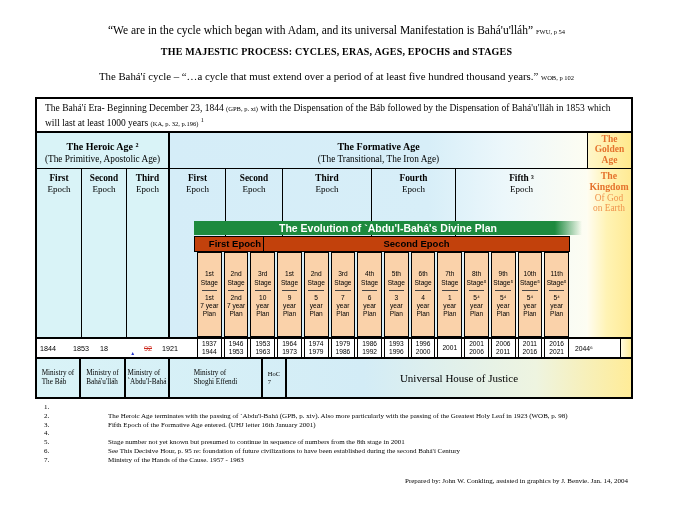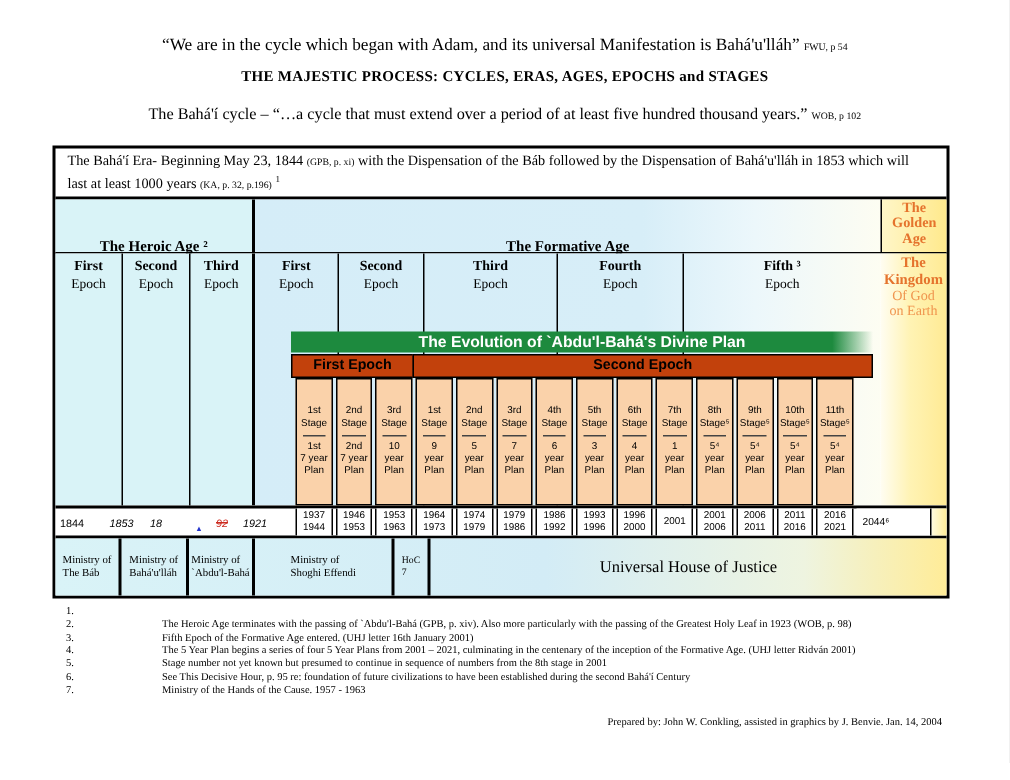--- a/index.html
+++ b/index.html
@@ -18,21 +18,21 @@
   .row{position:absolute;left:0;right:0;box-sizing:border-box;}
   .row-era{top:0;height:34px;border-bottom:2px solid #000;padding:3px 14px 0 8px;font-size:9.5px;line-height:1.45;}
   .row-era .ref{font-size:6.5px;}
   .row-era sup{font-size:6px;}
   .row-ages{top:34px;height:36px;border-bottom:1px solid #000;}
   .row-epochs{top:70px;height:168px;}
   .row-years{top:238px;height:22px;border-top:2px solid #000;border-bottom:2px solid #000;background:#fff;}
   .row-ministry{top:260px;height:38px;
      background:linear-gradient(90deg,#d9f3f7 0%,#d3ecf6 55%,#eef4e0 84%,#ffec98 100%);}
   
-  .hdr{position:absolute;top:0;bottom:0;box-sizing:border-box;text-align:center;padding-top:21px;}
+  .hdr{position:absolute;top:0;bottom:0;box-sizing:border-box;text-align:center;padding-top:3px;}
   .heroic-hdr{left:0;width:133px;background:#d9f3f7;border-right:2px solid #000;}
   .formative-hdr{left:133px;width:417px;
      background:linear-gradient(90deg,#d5edf8 0%,#d7eef8 62%,#ecf7fb 80%,#fdfdf2 100%);font-family:Liberation Serif, serif;}
   .golden-hdr{left:550px;right:0;border-left:1px solid #000;
      background:linear-gradient(90deg,#fff6c8 0%,#ffe98c 100%);
      font-weight:bold;font-size:9.5px;line-height:1.08;color:#e5732d;white-space:pre-line;padding-top:1px;}
   .age-title{font-weight:bold;font-size:10px;line-height:1.15;}
   .age-sub{font-size:9.3px;line-height:1.15;}
   
   .heroic-bg{position:absolute;left:0;top:0;bottom:0;width:133px;background:#d9f3f7;border-right:2px solid #000;box-sizing:border-box;}
@@ -47,36 +47,36 @@
   .ep-bl{border-left:1px solid #000;}
   .ep-name{display:block;font-weight:bold;font-size:9.3px;line-height:1.15;}
   .ep-word{display:block;font-size:9px;line-height:1.15;}
   
   .plan-title{position:absolute;left:157px;width:388px;top:52px;height:14px;z-index:2;
      background:linear-gradient(90deg,#1d8a3e 0%,#1d8a3e 93%,rgba(29,138,62,0) 100%);
      color:#fff;font:bold 10.5px "Liberation Sans",sans-serif;text-align:center;line-height:15px;}
   .plan-ep{position:absolute;top:67px;height:16px;z-index:2;background:#c2410c;border:1px solid #000;
      box-sizing:border-box;font:bold 9.5px "Liberation Sans",sans-serif;text-align:center;line-height:14px;}
   .plan-ep1{left:157px;width:82px;}
-  .plan-ep2{left:238px;width:307px;}
+  .plan-ep2{left:226px;width:307px;}
   .stage-grid{position:absolute;left:160px;top:83px;width:372px;height:85px;z-index:2;
      display:grid;grid-template-columns:repeat(14,1fr);gap:2px;}
   .stage-cell{background:#fad2aa;border:1px solid #000;box-sizing:border-box;display:flex;flex-direction:column;
      align-items:center;justify-content:center;text-align:center;
      font:6.6px "Liberation Sans",sans-serif;line-height:1.25;white-space:pre-line;}
   .st-div{width:68%;border-top:1px solid #444;margin:3px 0;}
   
   .ygrid{position:absolute;left:160px;top:0;bottom:0;width:372px;display:grid;
      grid-template-columns:repeat(14,1fr);gap:2px;}
   .ycell{background:#fff;border-left:1px solid #000;border-right:1px solid #000;box-sizing:border-box;
      display:flex;align-items:center;justify-content:center;text-align:center;
      font:6.6px "Liberation Sans",sans-serif;line-height:1.18;white-space:pre-line;}
   .yr{position:absolute;top:0;bottom:0;display:flex;align-items:center;
      font:7.2px "Liberation Sans",sans-serif;}
-  .yctr{transform:translateX(-50%);font-style:italic;}
+  .yctr{transform:translateX(-50%);}
   .y1892 .struck{color:#cc2a1f;text-decoration:line-through;padding-left:36px;}
   .y1892 .caret{position:absolute;left:58%;top:12px;font-size:5px;color:#2233cc;line-height:1;}
   .yfinal{position:absolute;left:534px;width:50px;top:0;bottom:0;border-right:1px solid #000;box-sizing:border-box;
      background:#fff;display:flex;align-items:center;padding-left:4px;
      font:6.8px "Liberation Sans",sans-serif;}
   .ystrip{position:absolute;left:584px;right:0;top:0;bottom:0;
      background:linear-gradient(90deg,#fffbe0,#ffec98);}
   
   .m-cell{position:absolute;top:0;bottom:0;box-sizing:border-box;border-right:2px solid #000;
      display:flex;align-items:center;justify-content:center;text-align:left;
@@ -100,21 +100,21 @@
   </div>
   <div class="abs ctr main-title">THE MAJESTIC PROCESS: CYCLES, ERAS, AGES, EPOCHS and STAGES</div>
   <div class="abs ctr cycle">
     <span>The Bahá'í cycle – “…a cycle that must extend over a period of at least five hundred thousand years.”</span>
     <span class="ref">WOB, p 102</span>
   </div>
 
   <div class="abs chart">
 
     <div class="row row-era">
-      <span>The Bahá'í Era- Beginning May 23, 1844</span>
+      <span>The Bahá'í Era- Beginning December 23, 1844</span>
       <span class="ref">(GPB, p. xi)</span>
       <span>with the Dispensation of the Báb followed by the Dispensation of Bahá'u'lláh in 1853 which will last at least 1000 years</span>
       <span class="ref">(KA, p. 32, p.196)</span>
       <sup>1</sup>
     </div>
 
     <div class="row row-ages">
       <div class="hdr heroic-hdr">
         <span class="age-title">The Heroic Age ²</span>
         <span class="age-sub" style="display:block">(The Primitive, Apostolic Age)</span>
@@ -301,21 +301,20 @@
     <div class="fn-row">
         <span class="fn-num">2.</span>
         <span class="fn-text">The Heroic Age terminates with the passing of `Abdu'l-Bahá (GPB, p. xiv). Also more particularly with the passing of the Greatest Holy Leaf in 1923 (WOB, p. 98)</span>
       </div>
     <div class="fn-row">
         <span class="fn-num">3.</span>
         <span class="fn-text">Fifth Epoch of the Formative Age entered. (UHJ letter 16th January 2001)</span>
       </div>
     <div class="fn-row">
         <span class="fn-num">4.</span>
-        <span class="fn-text">The 5 Year Plan begins a series of four 5 Year Plans from 2001 – 2021, culminating in the centenary of the inception of the Formative Age. (UHJ letter Ridván 2001)</span>
       </div>
     <div class="fn-row">
         <span class="fn-num">5.</span>
         <span class="fn-text">Stage number not yet known but presumed to continue in sequence of numbers from the 8th stage in 2001</span>
       </div>
     <div class="fn-row">
         <span class="fn-num">6.</span>
         <span class="fn-text">See This Decisive Hour, p. 95 re:  foundation of future civilizations to have been established during the second Bahá'í  Century</span>
       </div>
     <div class="fn-row">

